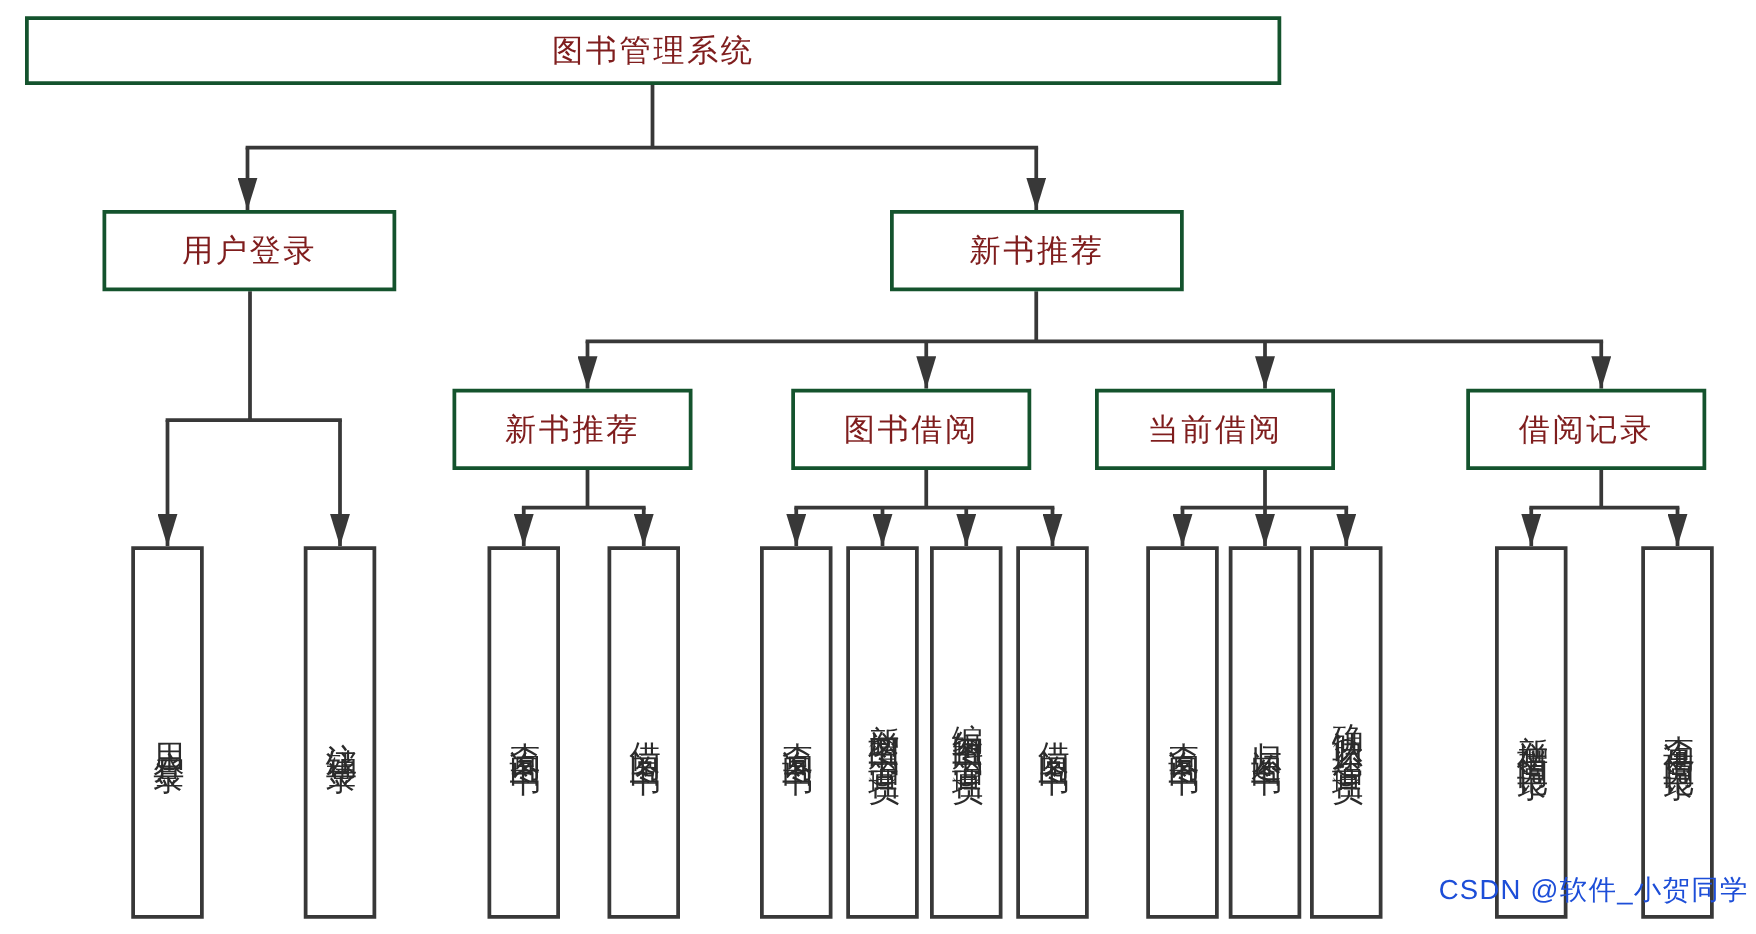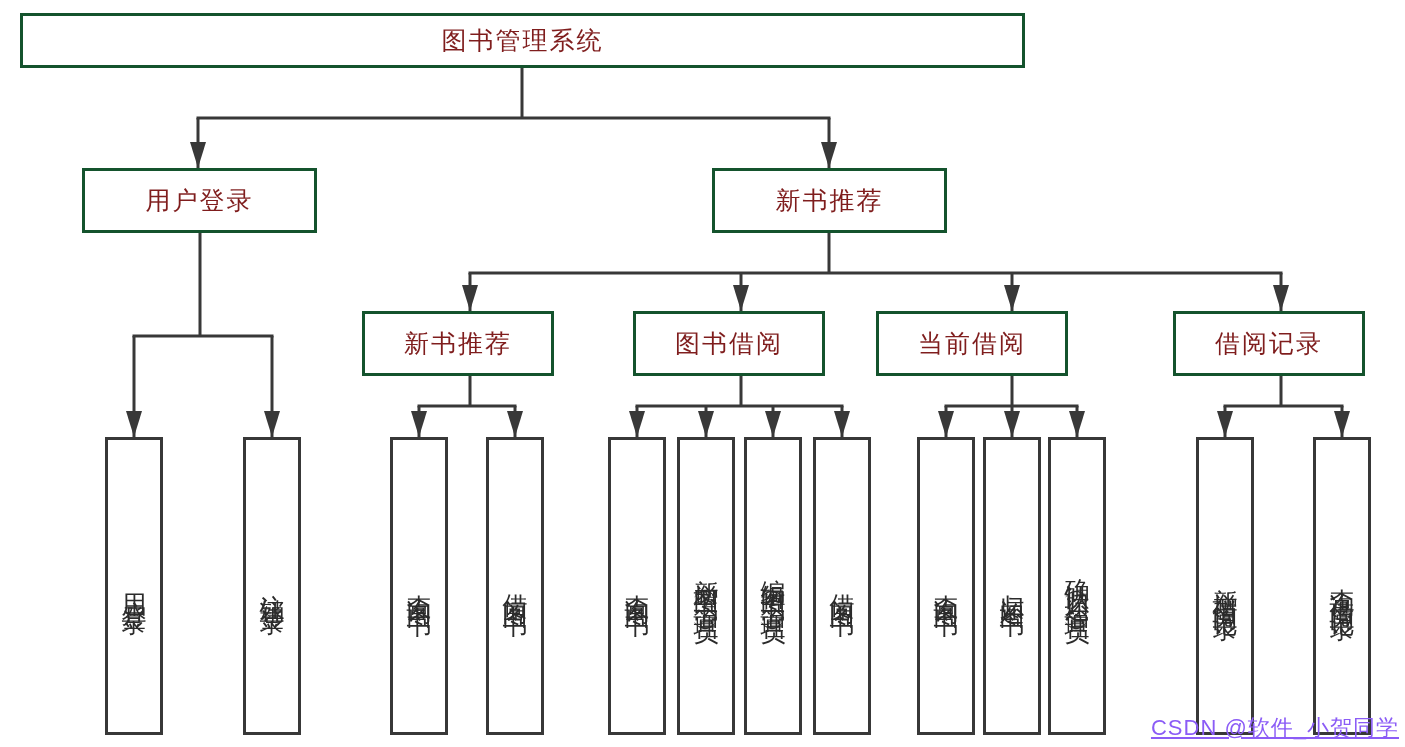--- a/index.html
+++ b/index.html
@@ -53,25 +53,24 @@
     writing-mode: vertical-rl;
     font-size: 25px;
     letter-spacing: 6px;
     line-height: 1;
     color: #2b2b2b;
     white-space: nowrap;
   }
   .watermark {
     position: absolute;
     right: 6px;
-    bottom: 4px;
+    bottom: 20px;
     font-size: 22px;
     letter-spacing: 1px;
-    color: #8b5cf6;
-    text-decoration: underline;
+    color: #1d4ed8;
   }
 </style>
 </head>
 <body>
 
 <div class="canvas">
 
   <svg class="connectors" viewBox="0 0 1405 747" xmlns="http://www.w3.org/2000/svg">
     <defs>
       <marker id="arrow" markerUnits="userSpaceOnUse" markerWidth="26" markerHeight="16" refX="26" refY="8" orient="auto">

